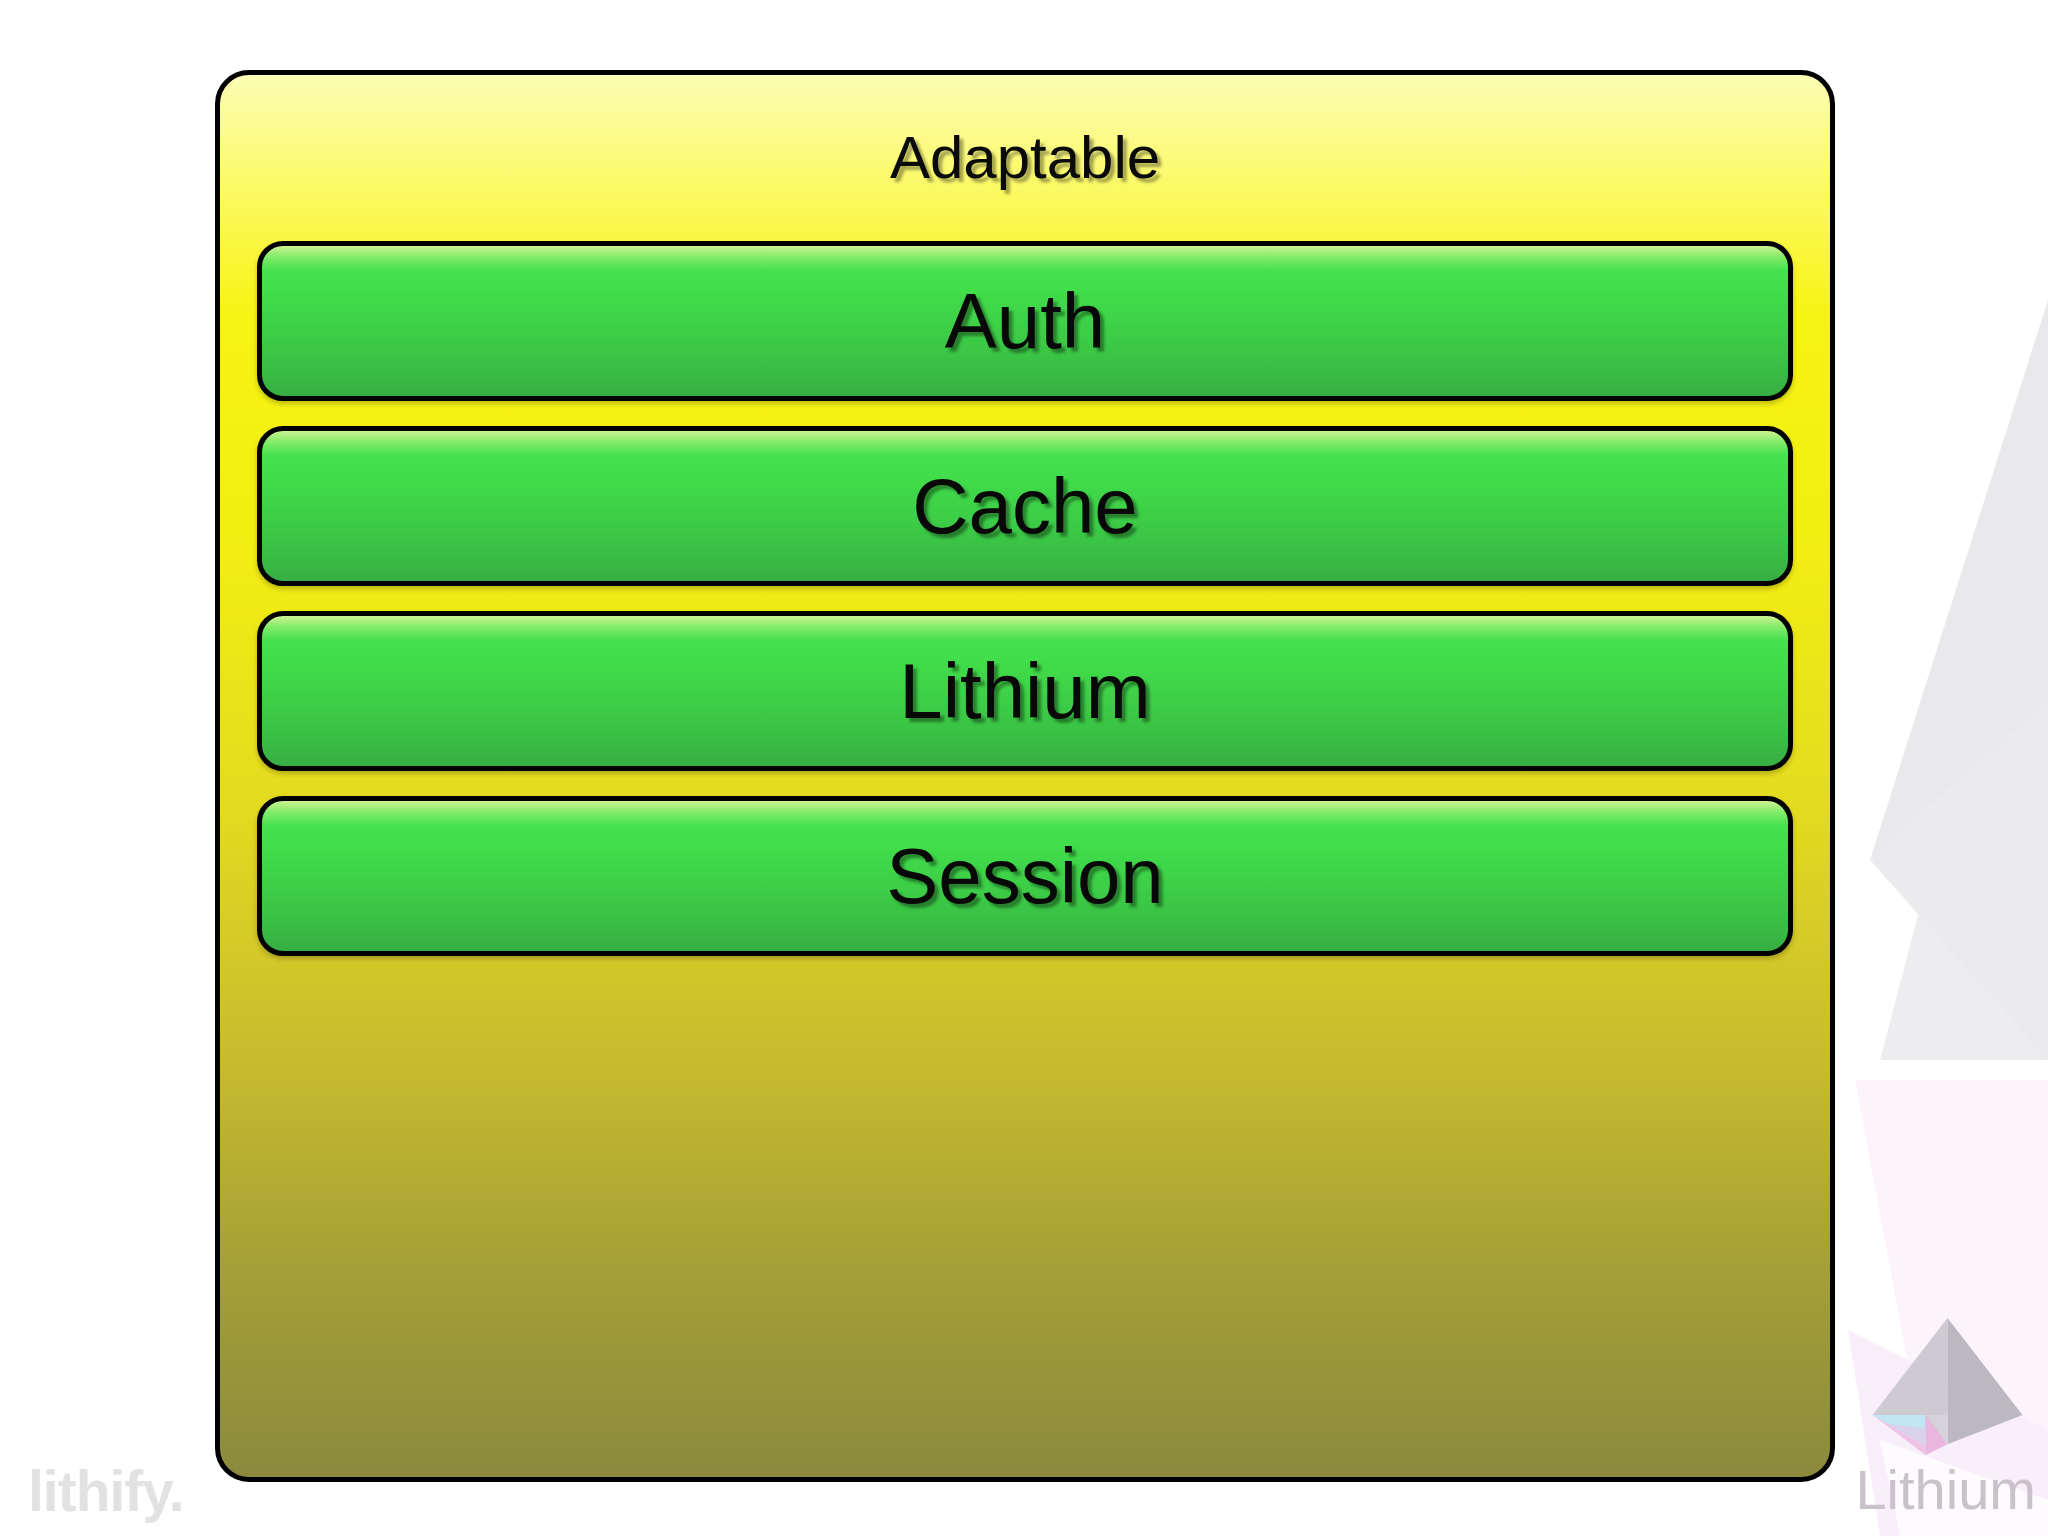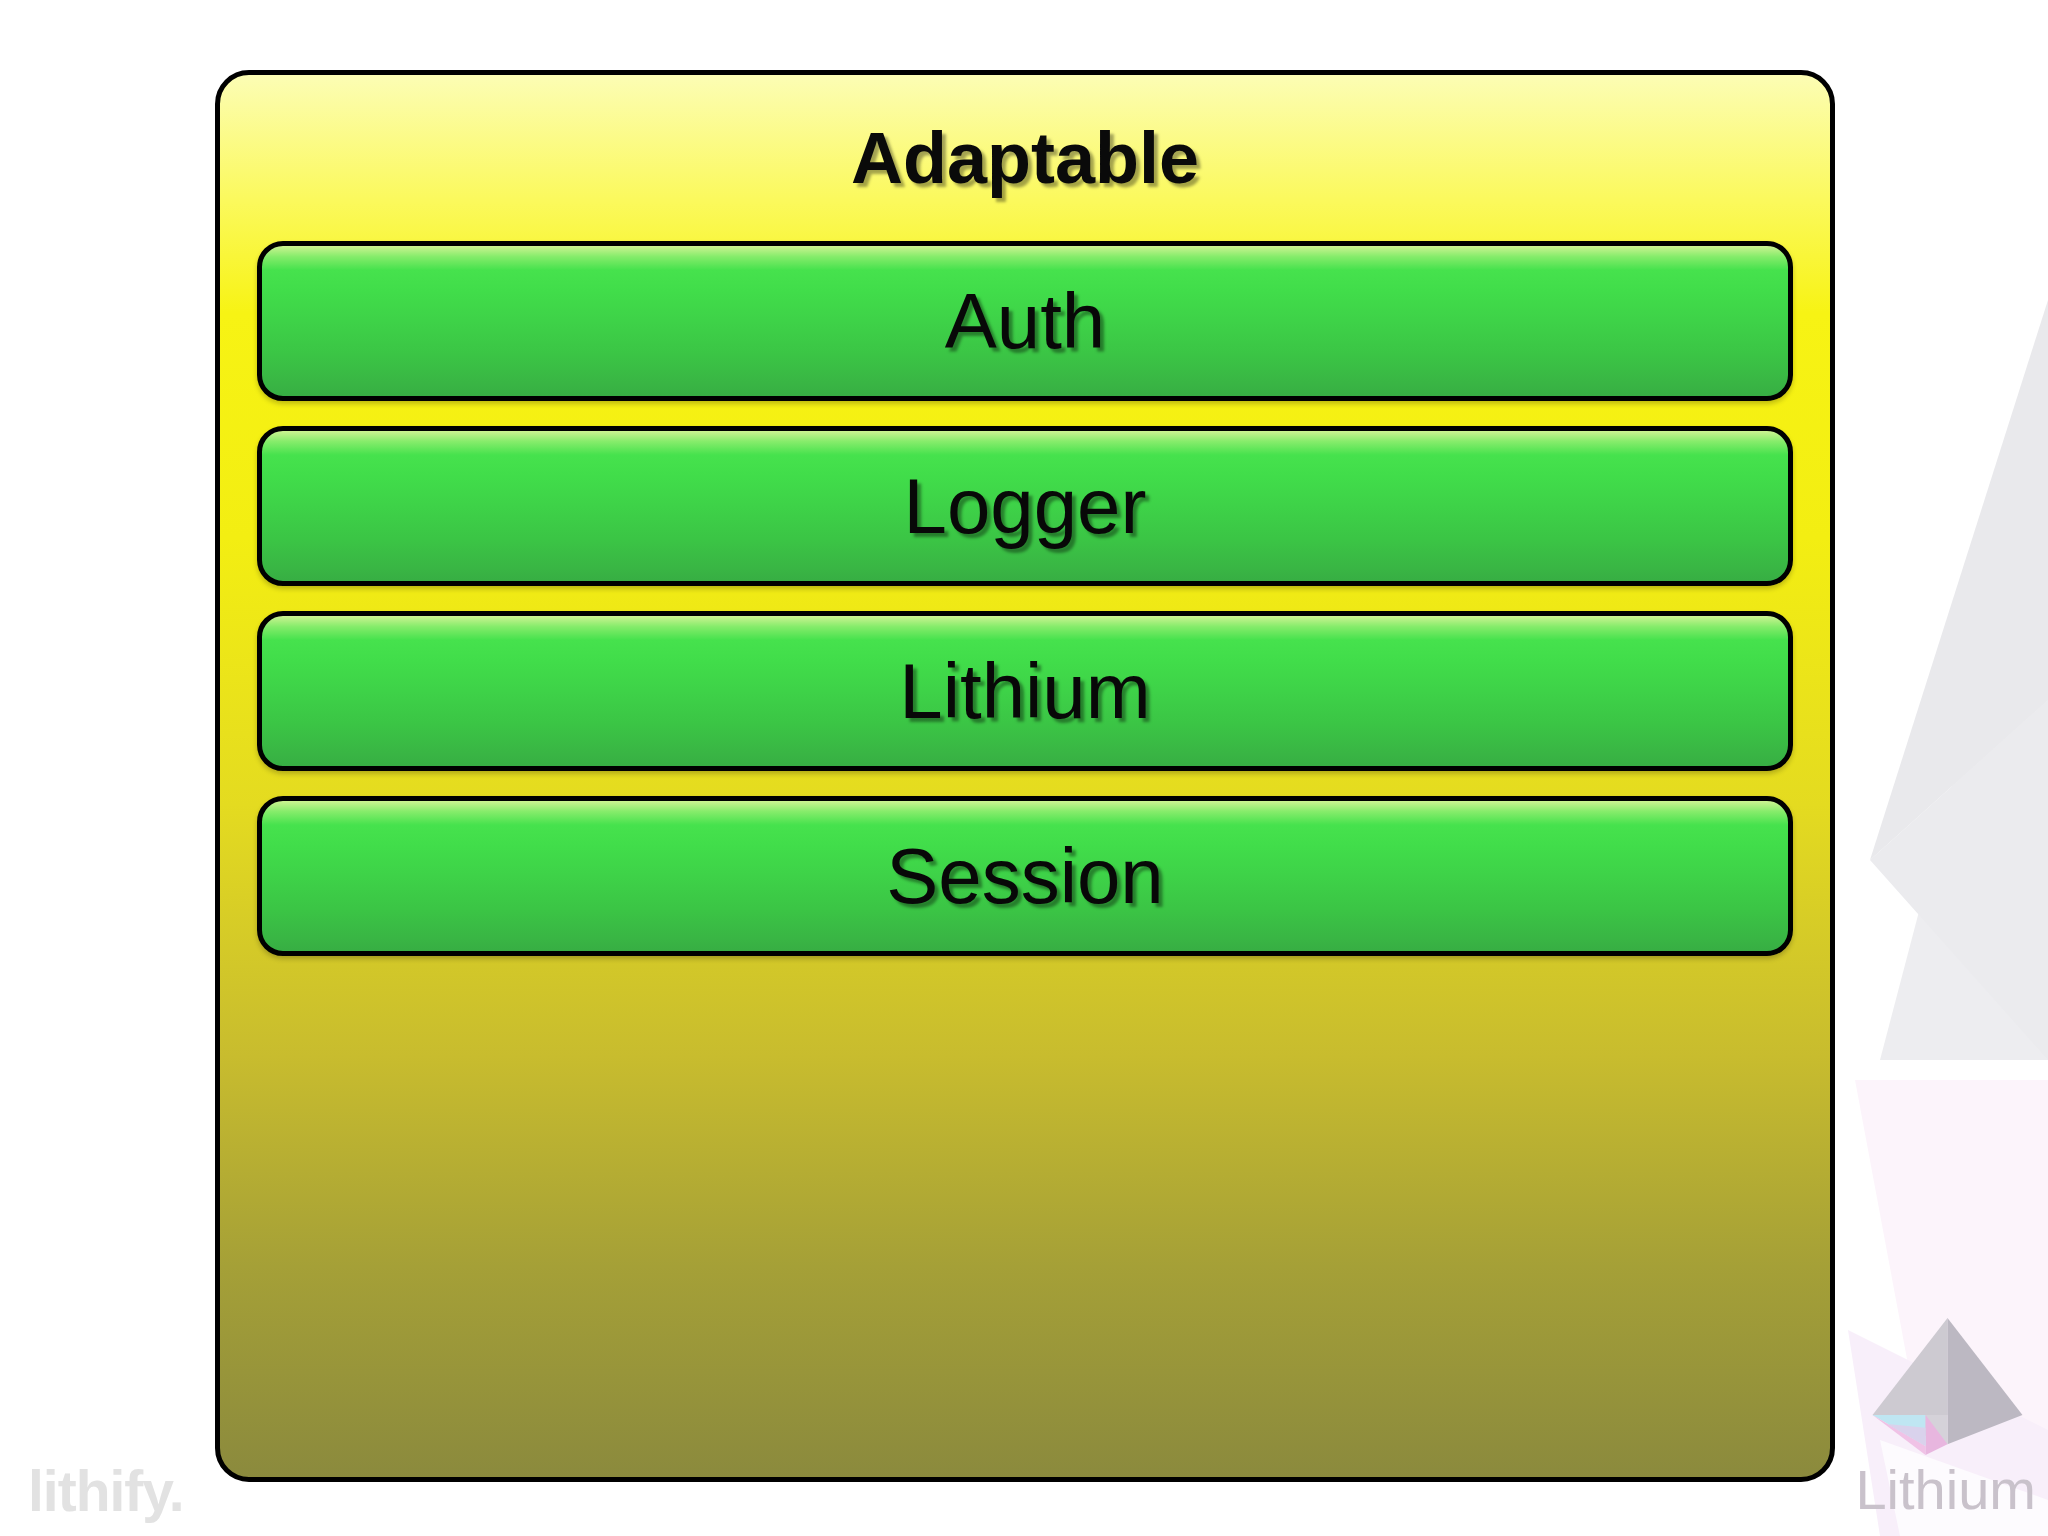--- a/index.html
+++ b/index.html
@@ -93,22 +93,22 @@
     display: flex;
     flex-direction: column;
     align-items: center;
   }
 
   #diagram-title {
     width: 100%;
     height: 166px;
     line-height: 166px;
     text-align: center;
-    font-size: 72px;
-    font-weight: bold;
+    font-size: 60px;
+    font-weight: normal;
     color: #0a0a0a;
     text-shadow: 4px 4px 3px rgba(0,0,0,0.35);
     letter-spacing: 0px;
     flex: 0 0 auto;
   }
 
   #component-list {
     width: 100%;
     flex: 1 1 auto;
     display: flex;
@@ -186,21 +186,21 @@
 
   <div id="diagram-title">Adaptable</div>
 
   <div id="component-list">
 
     <div class="component-box">
       <span class="component-label">Auth</span>
     </div>
 
     <div class="component-box">
-      <span class="component-label">Logger</span>
+      <span class="component-label">Cache</span>
     </div>
 
     <div class="component-box">
       <span class="component-label">Lithium</span>
     </div>
 
 
 
     <div class="component-box">
       <span class="component-label">Session</span>

